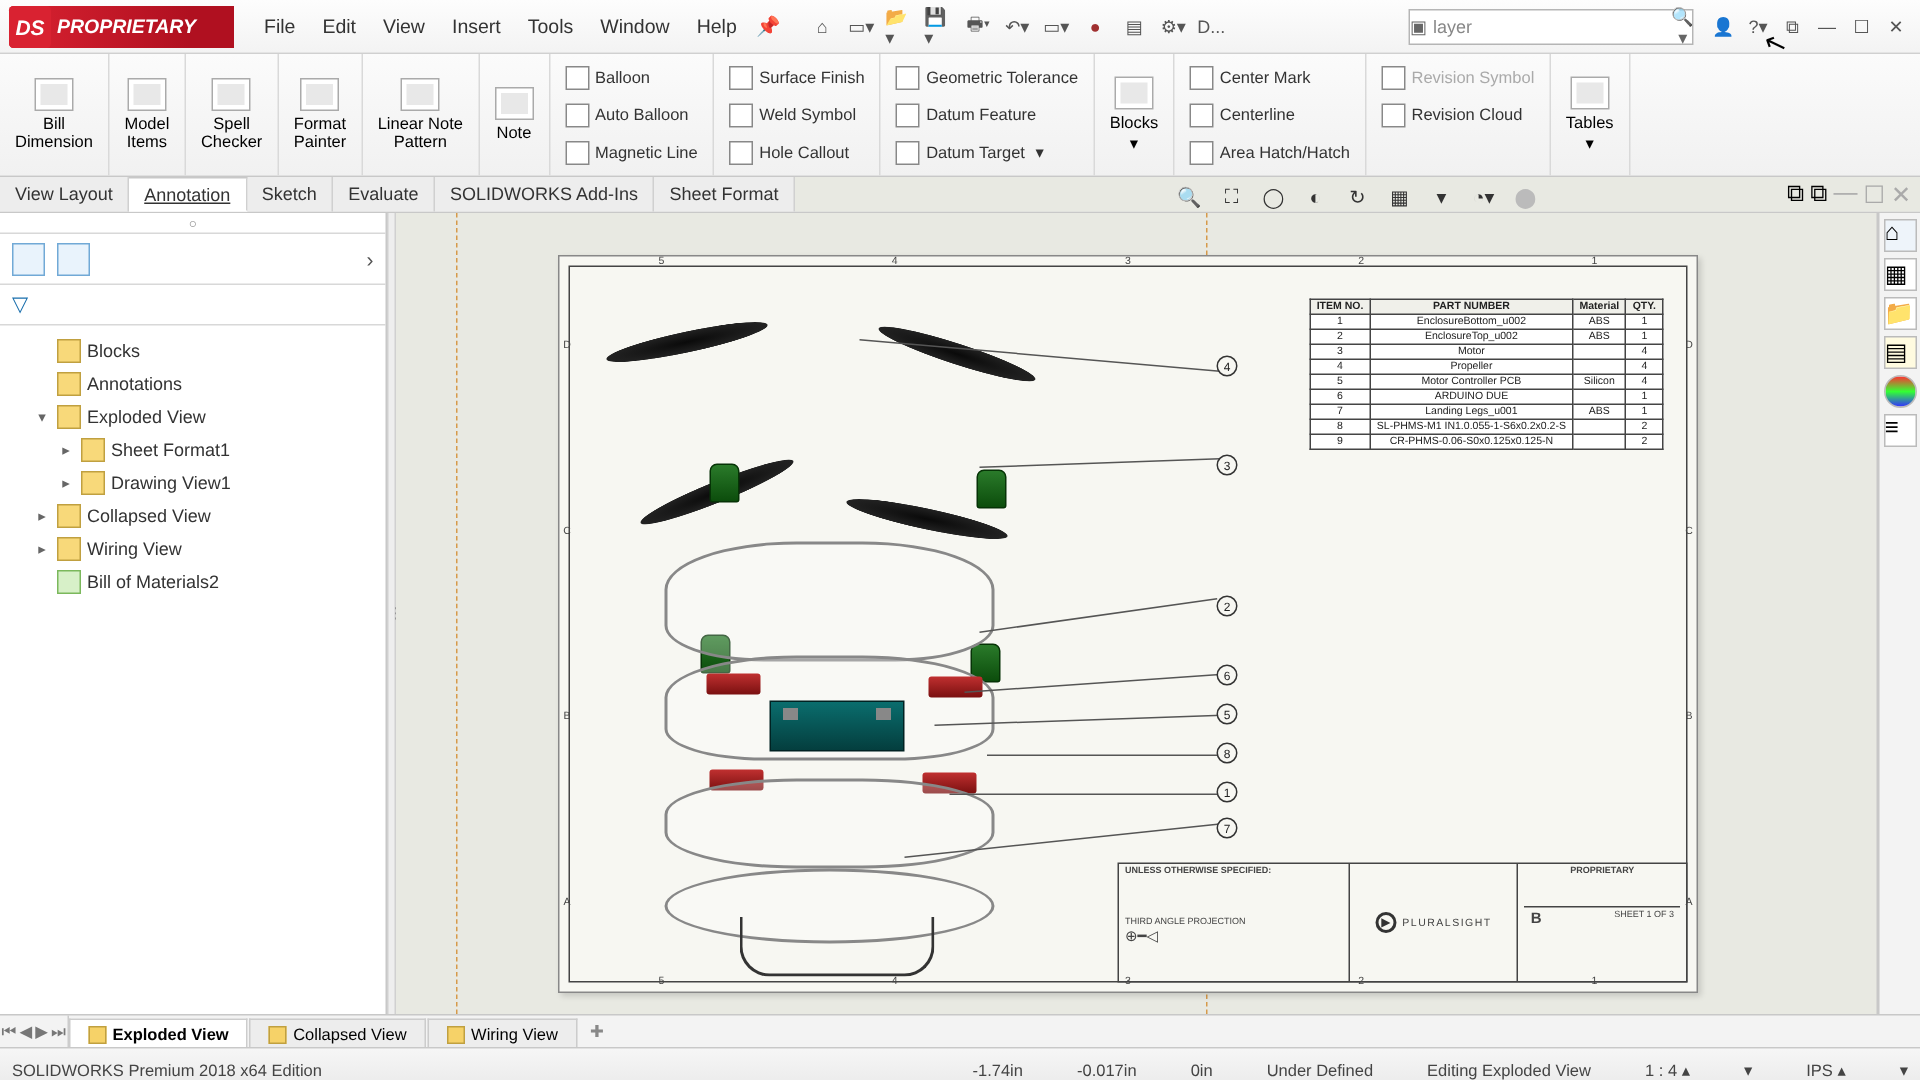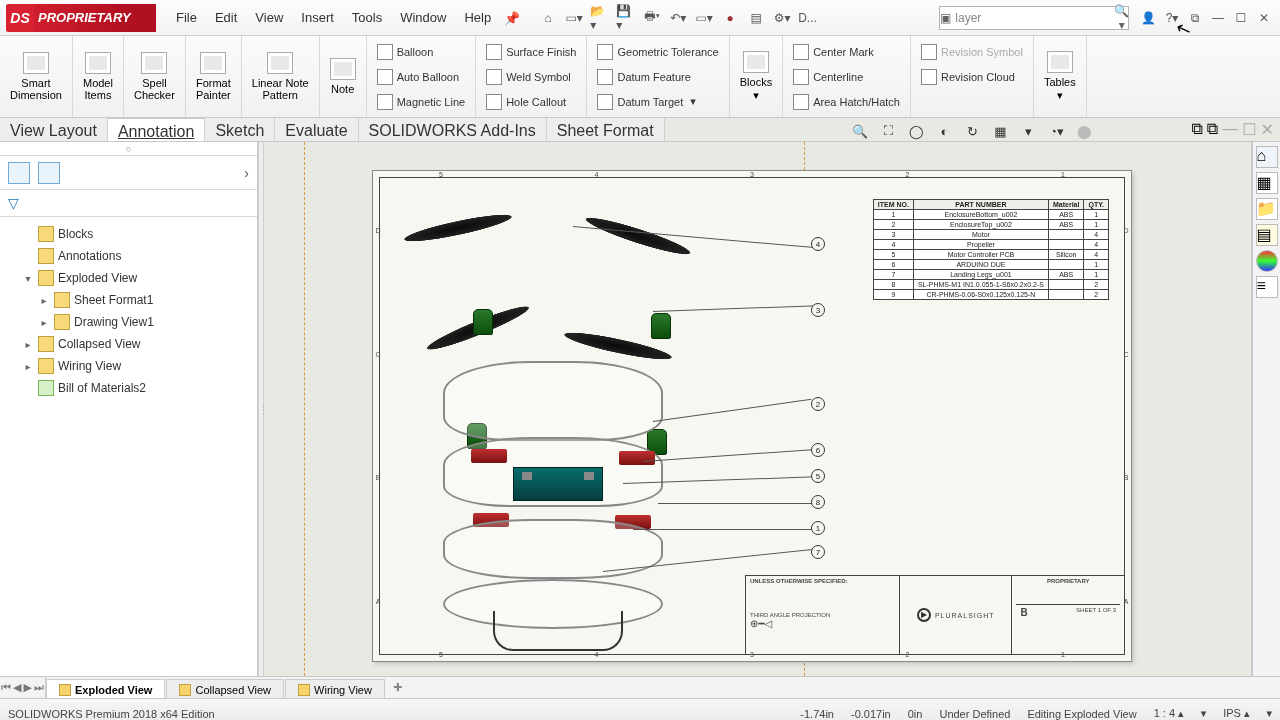--- a/index.html
+++ b/index.html
@@ -2,21 +2,21 @@
 <html><head>
 <meta charset="utf-8">
 <style>
 * { margin:0; padding:0; box-sizing:border-box; font-family:"Segoe UI",Arial,sans-serif; }
 body { width:1280px; height:720px; overflow:hidden; background:#fff; position:relative; }
 
 
 .titlebar { height:36px; background:linear-gradient(#fdfdfd,#f3f3f3); border-bottom:1px solid #d0d0d0; display:flex; align-items:center; padding:0 6px; }
 .logo { width:150px; height:28px; background:linear-gradient(90deg,#d92231 0%,#b01020 80%); color:#fff; font-style:italic; font-weight:bold; font-size:13px; display:flex; align-items:center; border-radius:3px 0 0 3px; position:relative; }
 .logo::before { content:"DS"; display:inline-flex; align-items:center; justify-content:center; width:28px; height:28px; background:#d92231; border-radius:3px; font-size:14px; margin-right:4px; }
-.menus { display:flex; gap:2px; margin-left:12px;align-items:flex-end; }
+.menus { display:flex; gap:2px; margin-left:12px; }
 .menus span { padding:4px 8px; font-size:13px; color:#333; cursor:default; }
 .tb-icons { display:flex; align-items:center; gap:4px; margin-left:14px; }
 .tb-btn { width:22px; height:22px; border:1px solid transparent; display:flex; align-items:center; justify-content:center; font-size:12px; color:#555; }
 .searchbox { margin-left:auto; display:flex; align-items:center; border:1px solid #b5b5b5; background:#fff; height:24px; width:190px; }
 .searchbox .sicon { width:22px; text-align:center; color:#666; font-size:12px; }
 .searchbox input { border:none; outline:none; flex:1; font-size:12px; color:#888; padding:0 4px; }
 .rightwin { display:flex; gap:3px; margin-left:10px; }
 .rightwin .tb-btn { width:20px; }
 
 
@@ -24,21 +24,21 @@
 .rgrp { border-right:1px solid #d9d9d9; padding:2px 8px; display:flex; flex-direction:column; justify-content:center; gap:1px; }
 .rgrp.big { align-items:center; text-align:center; padding:4px 10px; }
 .bigicon { width:26px; height:22px; border:1px solid #aaa; background:#fff; margin:0 auto 2px; position:relative; }
 .bigicon::after { content:""; position:absolute; inset:3px; background:#e8e8e8; }
 .rcmd { display:flex; align-items:center; gap:4px; height:24px; white-space:nowrap; color:#333; padding:0 2px; }
 .rcmd .ic { width:16px; height:16px; border:1px solid #888; background:#fff; }
 .rcmd.dis { color:#aaa; }
 
 
 .rtabs { height:24px; background:#ededed; border-bottom:1px solid #c8c8c8; display:flex; align-items:stretch; }
-.rtabs .tab { padding:4px 10px; font-size:16px; color:#333; border-right:1px solid #d0d0d0; background:#ededed; cursor:default; }
+.rtabs .tab { padding:4px 10px; font-size:12px; color:#333; border-right:1px solid #d0d0d0; background:#ededed; cursor:default; }
 .rtabs .tab.active { background:#fff; border-top:1px solid #c8c8c8; border-bottom:1px solid #fff; position:relative; top:0; font-weight:normal;text-decoration:underline; }
 
 
 .body { display:flex; height:calc(720px - 36px - 82px - 24px - 22px - 22px); }
 .treepanel { width:258px; background:#fff; border-right:1px solid #c8c8c8; display:flex; flex-direction:column; position:relative; }
 .treehead { height:34px; border-bottom:1px solid #d8d8d8; display:flex; align-items:center; padding:0 8px; gap:8px; }
 .treehead .ticon { width:22px; height:22px; border:1px solid #71a9d6; background:#e9f3fc; }
 .treehead .expand { margin-left:auto; font-size:14px; color:#555; }
 .treebody { flex:1; padding:6px 4px; font-size:12px; color:#333; overflow:hidden; }
 .trow { display:flex; align-items:center; height:22px; gap:4px; padding-left:4px; }
@@ -107,21 +107,21 @@
 
 .sheetbar { height:22px; background:#f3f3f3; border-top:1px solid #c8c8c8; display:flex; align-items:stretch; font-size:11px; }
 .sheetbar .nav { width:46px; display:flex; align-items:center; justify-content:space-around; border-right:1px solid #ccc; color:#777; }
 .sheetbar .stab { padding:2px 12px 0; border:1px solid #ccc; border-bottom:none; margin-top:2px; margin-right:1px; background:#ededed; display:flex; align-items:center; gap:4px; }
 .sheetbar .stab.active { background:#fff; font-weight:bold; }
 .sheetbar .stab .sic { width:12px; height:12px; background:#f6d268; border:1px solid #c0a040; }
 .sheetbar .add { width:24px; display:flex; align-items:center; justify-content:center; color:#888; }
 
 
 .status { height:30px; background:linear-gradient(#f6f6f6,#e9e9e9); border-top:1px solid #c8c8c8; display:flex; align-items:center; font-size:11px; color:#444; padding:0 8px; gap:18px; }
-.status .right { margin-left:auto; display:flex; gap:17px; align-items:center; }
+.status .right { margin-left:auto; display:flex; gap:36px; align-items:center; }
 
 .cursor { position:absolute; left:1176px; top:18px; font-size:18px; color:#000; transform:rotate(-20deg); pointer-events:none; }
 </style>
 </head>
 <body>
 
 <div class="titlebar">
   <div class="logo">
       <span>PROPRIETARY</span>
     </div>
@@ -159,21 +159,21 @@
     <span class="tb-btn">⧉</span>
     <span class="tb-btn">—</span>
     <span class="tb-btn">☐</span>
     <span class="tb-btn">✕</span>
   </div>
 </div>
 
 <div class="ribbon">
   <div class="rgrp big">
       <div class="bigicon"></div>
-      <div style="white-space:pre-line">Smart
+      <div style="white-space:pre-line">Bill
 Dimension</div>
     </div>
   <div class="rgrp big">
       <div class="bigicon"></div>
       <div style="white-space:pre-line">Model
 Items</div>
     </div>
   <div class="rgrp big">
       <div class="bigicon"></div>
       <div style="white-space:pre-line">Spell

